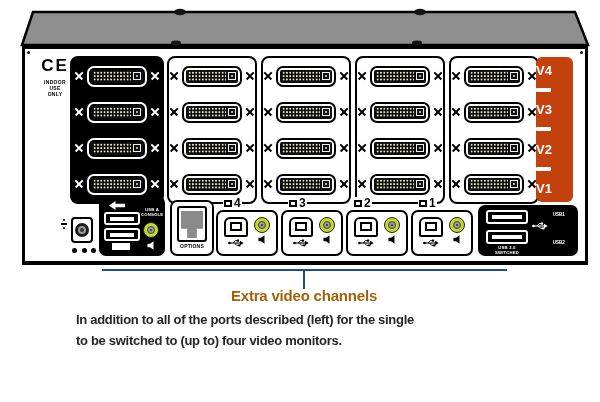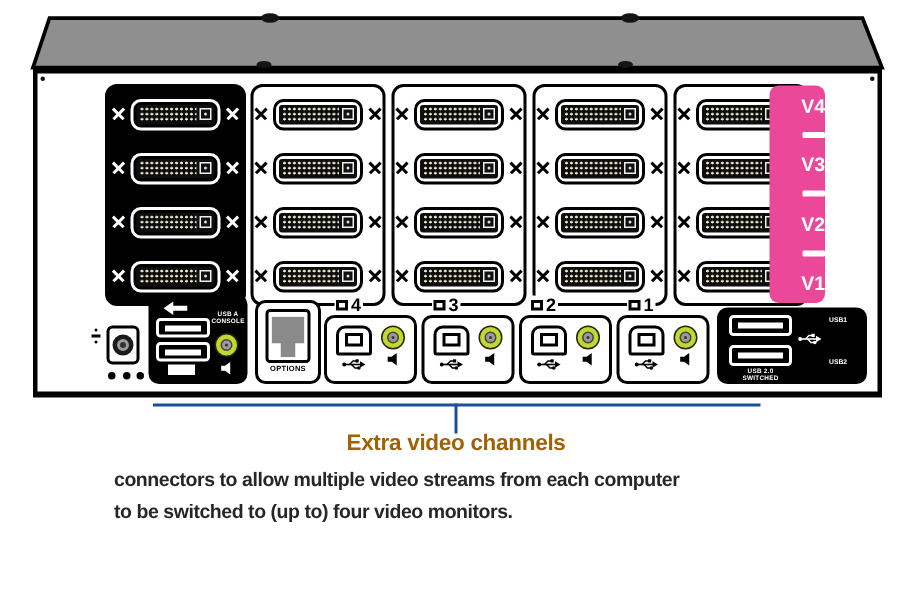--- a/index.html
+++ b/index.html
@@ -29,22 +29,22 @@
   .screw::after{transform:rotate(-45deg)}
   .dvi{border:2px solid var(--fg);border-radius:7px;background:var(--bg);padding:2px}
   .dvi-body{height:13px;background:#0e0e0e;border-radius:2px;display:flex;align-items:center;gap:2px;padding:0 2px}
   .dvi-pins{width:38px;height:10px;
             background-image:radial-gradient(circle,#f2eecf 0.7px,transparent 1px);
             background-size:3.3px 3.4px}
   .dvi-sq{position:relative;width:8px;height:8px;border:1px solid #eee;background:#111}
   .dvi-sq::after{content:"";position:absolute;inset:2px;border-radius:50%;background:#ddd}
 
   
-  .vstrip{position:absolute;left:488px;top:8px;width:37px;height:145px;background:#ec4899;border-radius:6px;
-          display:flex;flex-direction:column;align-items:flex-end;justify-content:space-between;padding:7px 0}
+  .vstrip{position:absolute;left:511px;top:8px;width:37px;height:145px;background:#c2410c;border-radius:6px;
+          display:flex;flex-direction:column;align-items:flex-start;justify-content:space-between;padding:7px 0}
   .vlabel{color:#fff;font-weight:700;font-size:13px;line-height:13px}
   .vdash{width:15px;height:4px;background:#fff;border-radius:1px}
 
   
   .pwr{position:absolute;left:46px;top:168px;width:22px;height:26px;border:2px solid #000;border-radius:4px;
        display:grid;place-items:center;background:#fff}
   .pwr i{display:block;width:14px;height:14px;border-radius:50%;border:3px solid #1b1b1b;background:#9b9b9b;position:relative}
   .pwr i::after{content:"";position:absolute;inset:2px;border-radius:50%;background:#333}
   .pwr-dots{position:absolute;left:47px;top:199px;width:24px;display:flex;justify-content:space-between}
   .pwr-dots b{width:5px;height:5px;border-radius:50%;background:#000}
@@ -136,20 +136,28 @@
     <ellipse cx="180" cy="12" rx="6" ry="3.2" fill="#141414"></ellipse>
     <ellipse cx="420" cy="12" rx="6" ry="3.2" fill="#141414"></ellipse>
     <ellipse cx="176" cy="43" rx="5" ry="2.4" fill="#141414"></ellipse>
     <ellipse cx="417" cy="43" rx="5" ry="2.4" fill="#141414"></ellipse>
   </svg>
 
   <div class="front">
     <span class="corner-dot" style="left:2px"></span>
     <span class="corner-dot" style="right:2px"></span>
 
+    <div class="ce">
+      <div class="ce-mark">CE</div>
+      <div class="ce-note">
+        <div>INDOOR</div>
+        <div>USE</div>
+        <div>ONLY</div>
+      </div>
+    </div>
 
     <div class="dvi-col black" style="left:45px">
         <div class="dvi-row">
     <span class="screw"></span>
     <div class="dvi">
       <div class="dvi-body">
         <div class="dvi-pins"></div>
         <div class="dvi-sq"></div>
       </div>
     </div>
@@ -506,16 +514,16 @@
           </svg>
     </div>
   </div>
     </div>
 
   <div class="brk-h" style="background: rgb(29, 78, 158);"></div>
   <div class="brk-v" style="background: rgb(29, 78, 158);"></div>
 
   <div class="cap-title" style="color: #a16207;">Extra video channels</div>
   <div class="cap-body">
-    <div>connectors to allow multiple video streams from each computer</div>
+    <div>In addition to all of the ports described (left) for the single</div>
     <div>to be switched to (up to) four video monitors.</div>
   </div>
 </div>
 
 </body></html>

